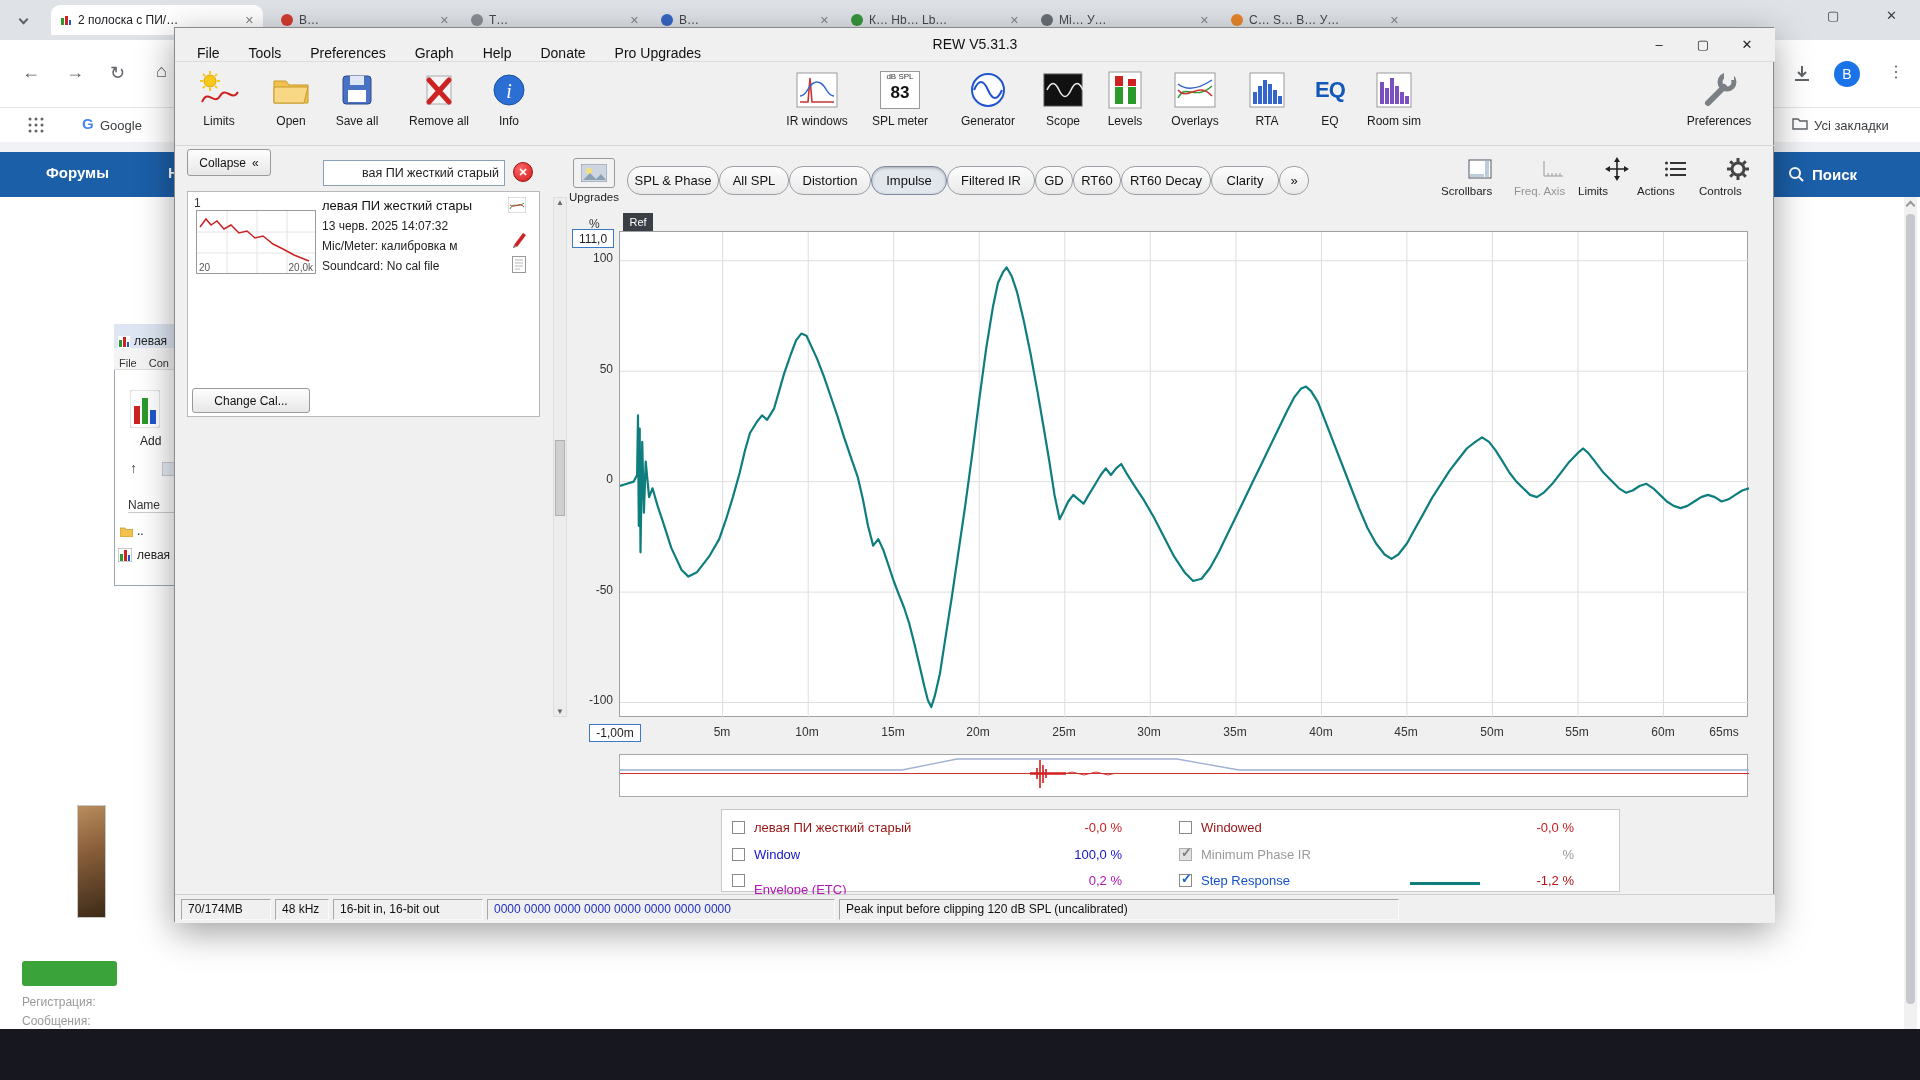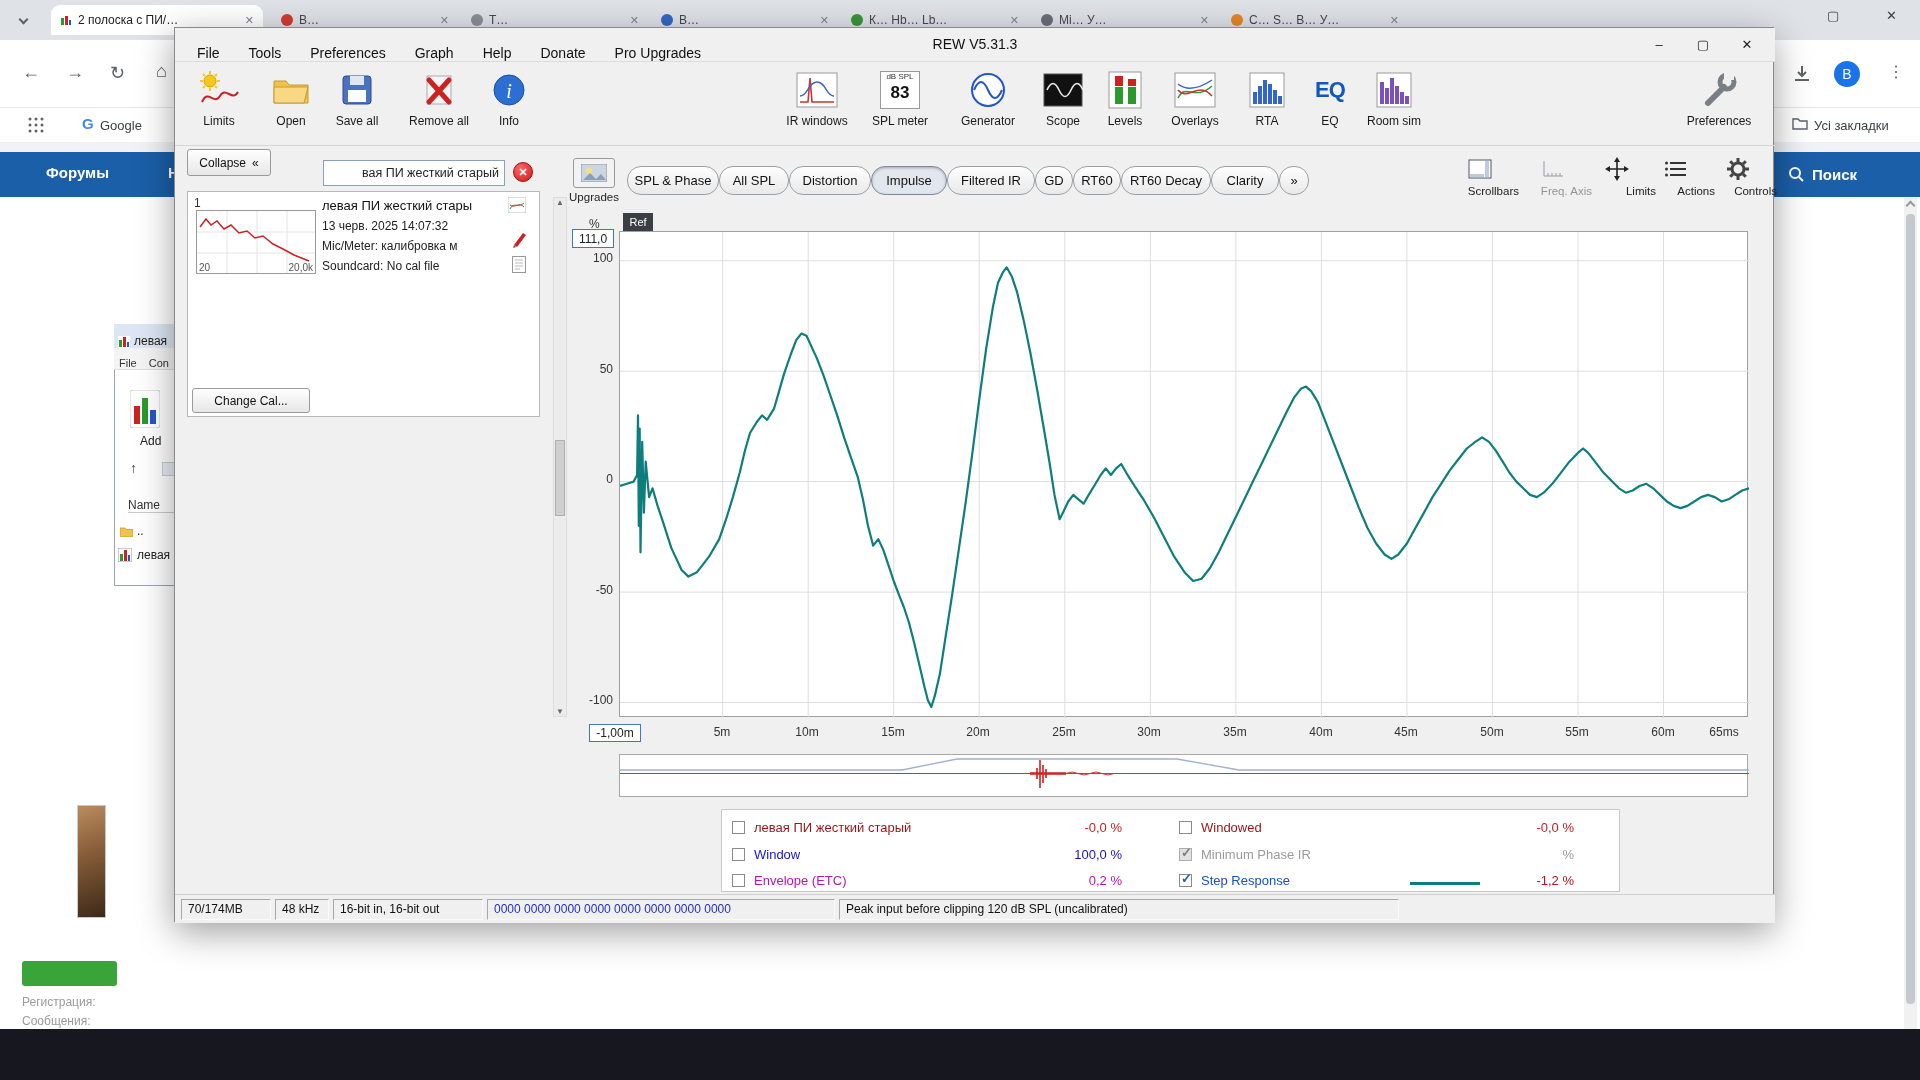--- a/index.html
+++ b/index.html
@@ -16,21 +16,21 @@
   .navico{font-size:18px;color:#5f6368}
   
   #rew{left:174px;top:27px;width:1600px;height:895px;background:#f0f0f0;border:1px solid #8a8a8a;box-shadow:0 10px 34px rgba(0,0,0,.38);z-index:10}
   .menuitem{font-size:14px;color:#111;padding:0 2px;white-space:nowrap}
   .wbtn{width:44px;height:33px;display:flex;align-items:center;justify-content:center;font-size:13px;color:#222}
   .tool{position:absolute;top:39px;text-align:center}
   .tool .ic{height:46px;display:flex;align-items:center;justify-content:center}
   .tool .lb{font-size:12px;color:#1a1a1a;margin-top:1px;white-space:nowrap}
   .gtab{position:absolute;top:138px;height:29px;border:1px solid #9aa0a6;background:linear-gradient(#fdfdfd,#e9e9e9);font-size:13px;color:#111;display:flex;align-items:center;justify-content:center;border-radius:14px;white-space:nowrap}
   .gtab.sel{background:#e2e7ee;box-shadow:inset 0 1px 3px rgba(0,0,0,.28);border-color:#7d8aa0}
-  .rctrl{position:absolute;top:127px;width:78px;text-align:right}
+  .rctrl{position:absolute;top:127px;width:78px;text-align:left}
   .rctrl .ic{height:28px;display:flex;align-items:center;justify-content:center}
   .rctrl .lb{font-size:11.5px;color:#222;margin-top:2px;white-space:nowrap}
   .ylab{position:absolute;left:392px;width:46px;text-align:right;font-size:12px;color:#333}
   .xlab{position:absolute;top:697px;width:60px;margin-left:-30px;text-align:center;font-size:12px;color:#333}
   .bluebox{position:absolute;border:1px solid #3c78c8;background:#fff;font-size:12px;color:#222;display:flex;align-items:center;justify-content:center}
   .cb{position:absolute;width:13px;height:13px;border:1px solid #8a8a8a;background:#fff}
   .cb.on::after{content:"\2713";position:absolute;left:1px;top:-4px;font-size:13px;font-weight:bold;color:#1b63c8}
   .cb.dim{background:#e2e2e2;border-color:#adadad}
   .cb.dim.on::after{color:#808080}
   .llab{font-size:13px;white-space:nowrap}
@@ -532,21 +532,21 @@
   <div class="abs" style="left:546px;top:781px;width:899px;height:83px;background:#fff;border:1px solid #c8c8c8">
     <span class="cb" style="left:10px;top:11px"></span>
     <span class="abs llab" style="left: 32px; top: 10px; color: rgb(152, 20, 20);">левая ПИ жесткий старый</span>
     <span class="abs lval" style="left: 270px; top: 10px; color: rgb(200, 30, 30);">-0,0 %</span>
 
     <span class="cb" style="left:10px;top:38px"></span>
     <span class="abs llab" style="left: 32px; top: 37px; color: rgb(20, 20, 200);">Window</span>
     <span class="abs lval" style="left: 270px; top: 37px; color: rgb(20, 20, 200);">100,0 %</span>
 
     <span class="cb" style="left:10px;top:64px"></span>
-    <span class="abs llab" style="left: 32px; top: 63px; color: rgb(180, 20, 180);">Envelope (ETC)</span>
+    <span class="abs llab" style="left: 32px; top: 72px; color: rgb(180, 20, 180);">Envelope (ETC)</span>
     <span class="abs lval" style="left: 270px; top: 63px; color: rgb(180, 20, 180);">0,2 %</span>
 
     <span class="cb" style="left:457px;top:11px"></span>
     <span class="abs llab" style="left: 479px; top: 10px; color: rgb(152, 20, 20);">Windowed</span>
     <span class="abs lval" style="left: 722px; top: 10px; color: rgb(200, 30, 30);">-0,0 %</span>
 
     <span class="cb on dim" style="left:457px;top:38px"></span>
     <span class="abs llab" style="left: 479px; top: 37px; color: rgb(154, 154, 154);">Minimum Phase IR</span>
     <span class="abs lval" style="left: 722px; top: 37px; color: rgb(154, 154, 154);">%</span>
 

